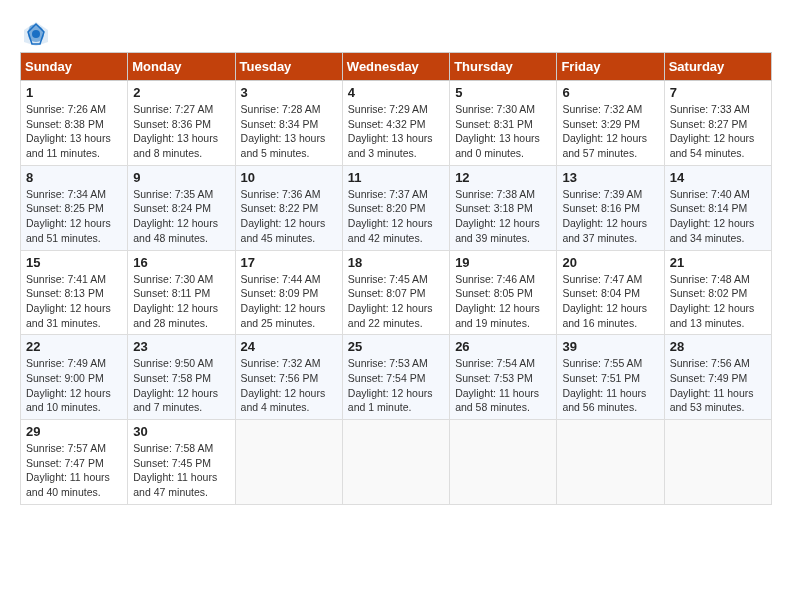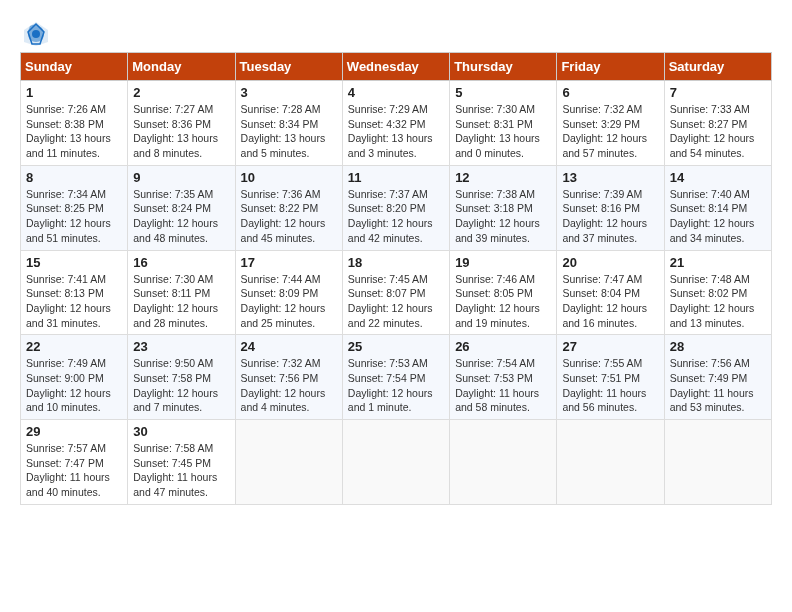--- a/index.html
+++ b/index.html
@@ -335,21 +335,21 @@
       </td>
         <td>
         <span class="day-number">26</span>
         <div class="day-info">
           <span>Sunrise: 7:54 AM</span><br>
           <span>Sunset: 7:53 PM</span><br>
           <span>Daylight: 11 hours and 58 minutes.</span>
         </div>
       </td>
         <td>
-        <span class="day-number">27</span>
+        <span class="day-number">39</span>
         <div class="day-info">
           <span>Sunrise: 7:55 AM</span><br>
           <span>Sunset: 7:51 PM</span><br>
           <span>Daylight: 11 hours and 56 minutes.</span>
         </div>
       </td>
         <td>
         <span class="day-number">28</span>
         <div class="day-info">
           <span>Sunrise: 7:56 AM</span><br>

